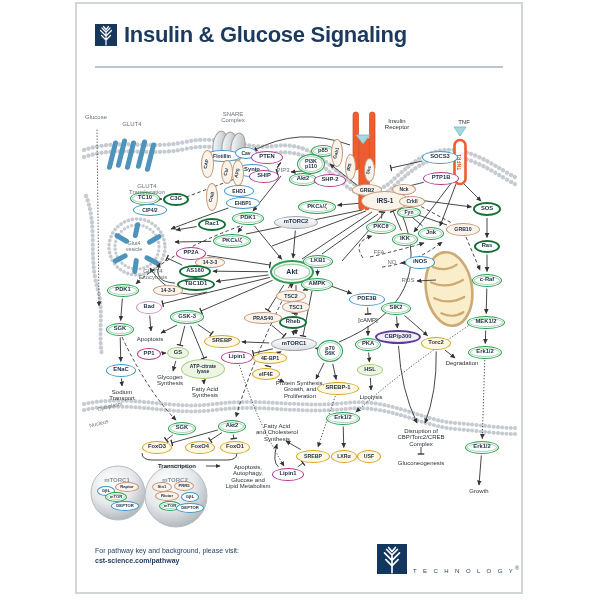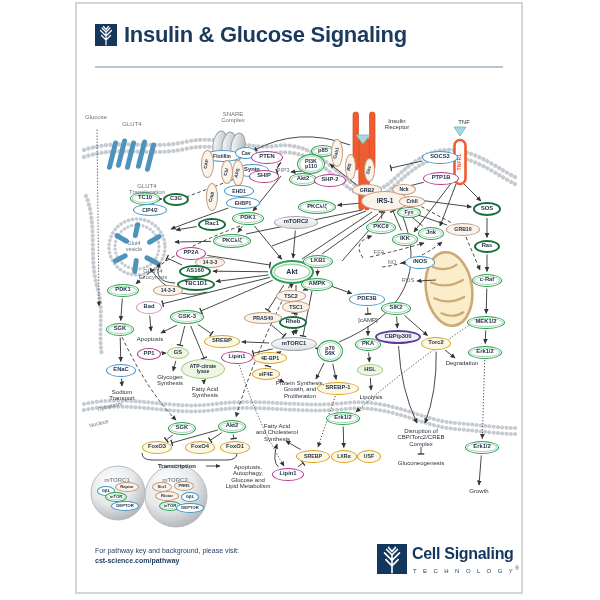--- a/index.html
+++ b/index.html
@@ -402,17 +402,16 @@
       <div class="lbl l-graysm" style="font-size: 6px; left: 175px; top: 480px; transform: translate(-50%, -50%);">mTORC2</div>
     </div>
 
   <div id="ftr-1">For pathway key and background, please visit:</div>
   <div id="ftr-2">cst-science.com/pathway</div>
   <div id="ftr-logo">
     <svg width="30" height="30" viewBox="0 0 22 22">
         <use href="#cst-tree"></use>
       </svg>
   </div>
-  <div id="ftr-brand">Cell Signaling</div>
   <div id="ftr-sub">
     <span>T E C H N O L O G Y</span><span style="letter-spacing:0;font-size:5px;vertical-align:super;">®</span>
   </div>
 </div>
 
 </body></html>

